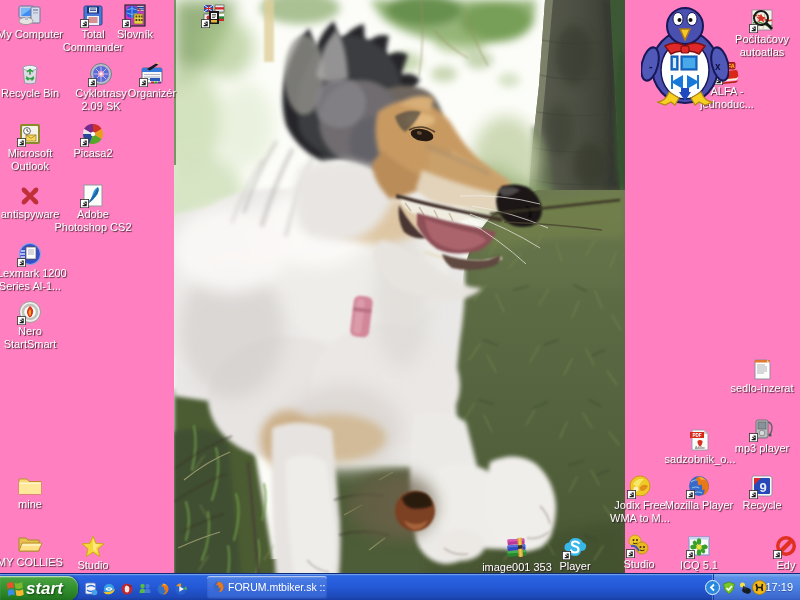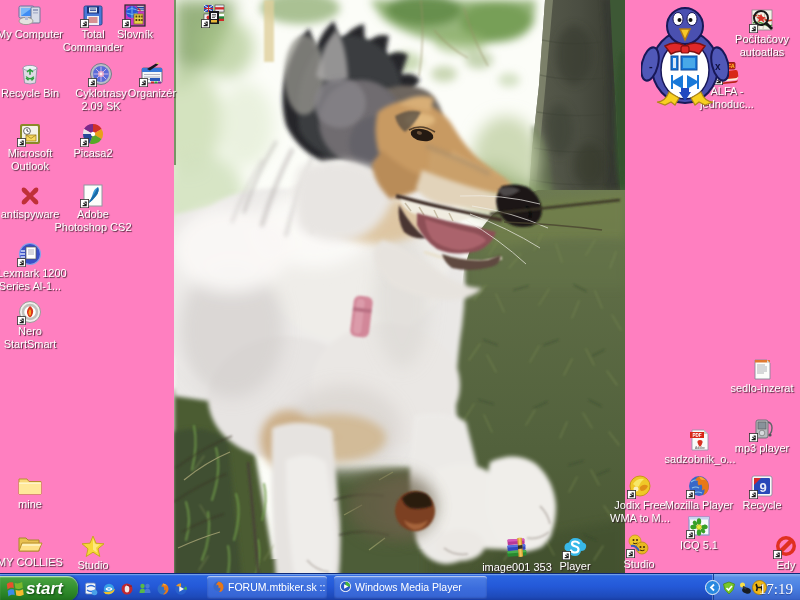--- a/index.html
+++ b/index.html
@@ -21,22 +21,22 @@
      font-weight:bold;font-style:italic;text-shadow:1px 1px 2px rgba(0,40,0,.7);}
   .tbtn{position:absolute;top:2px;height:23px;border-radius:3px;
      background:linear-gradient(#7da2ec 0%,#4a7ce4 12%,#3b6cdc 55%,#3563d2 100%);
      box-shadow:inset 0 1px 0 rgba(255,255,255,.45), inset 0 -1px 2px rgba(0,0,60,.3);
      color:#fff;font-size:11px;line-height:23px;white-space:nowrap;overflow:hidden;}
   .tbtn svg{vertical-align:-2px;margin:0 3px 0 5px;}
   .tbtn span{font-size:10.5px;}
   #tray{position:absolute;left:714px;top:0;width:86px;height:27px;
      background:linear-gradient(#88b2ef 0%,#5a90e8 12%,#4a80e2 50%,#3a67cc 90%,#2f57b8 100%);
      box-shadow:-1px 0 0 #1c3f96, -2px 0 0 rgba(255,255,255,.25);}
-  #clock{position:absolute;right:7px;top:7px;color:#fff;font-size:15px;
-     text-shadow:0 1px 1px rgba(0,0,60,.4);font-family:Liberation Serif, serif;}
+  #clock{position:absolute;right:7px;top:7px;color:#fff;font-size:11px;
+     text-shadow:0 1px 1px rgba(0,0,60,.4);}
   .ql{position:absolute;top:8px;}
 </style>
 </head>
 <body>
 <div id="photo">
 <svg width="451" height="600" viewBox="0 0 451 600">
 <defs>
   <filter id="b2" x="-30%" y="-30%" width="160%" height="160%">
           <feGaussianBlur stdDeviation="2"></feGaussianBlur>
         </filter>
@@ -705,21 +705,21 @@
         <circle cx="18" cy="14" r="1" fill="#402808"></circle>
         <path d="M14,17 Q16,18.5 18.5,17" stroke="#402808" stroke-width="1" fill="none"></path>
         <path d="M5,13 Q10,12 13,18" stroke="#3858c0" stroke-width="2" fill="none"></path>
         <g transform="translate(0,16.2)">
           <rect x=".4" y=".4" width="8.2" height="8.2" fill="#fff" stroke="#30302f" stroke-width=".8"></rect>
           <path d="M2.6,6.4 L6.2,6.4 L6.2,2.8 M6.2,6.4 L3.4,3.6 M4.6,2.9 L6.2,2.8 L6.3,4.4" stroke="#1a1a1a" stroke-width="1.1" fill="none"></path>
         </g>
       </svg>
       <div class="lb">Studio</div>
     </div>
-    <div class="di" style="left:671px;top:514px;width:56px">
+    <div class="di" style="left:671px;top:534px;width:56px">
       <svg class="ic" width="26" height="25" viewBox="0 0 26 25">
         <rect x="3" y="3" width="20" height="18" fill="#f8f8fc" stroke="#8898c8" stroke-width="1.2"></rect>
         <rect x="3" y="3" width="20" height="2.5" fill="#c8d4f0"></rect>
         <g transform="translate(13,13)">
           <g fill="#38a028">
             <ellipse cx="0" cy="-5.5" rx="2.2" ry="3.2"></ellipse>
             <ellipse cx="0" cy="5.5" rx="2.2" ry="3.2"></ellipse>
             <ellipse cx="-5.5" cy="0" rx="3.2" ry="2.2"></ellipse>
             <ellipse cx="5.5" cy="0" rx="3.2" ry="2.2"></ellipse>
             <ellipse cx="-4" cy="-4" rx="2.6" ry="2" transform="rotate(-45)"></ellipse>
@@ -826,26 +826,20 @@
     <svg class="ql" style="left:174px" width="14" height="14" viewBox="0 0 14 14">
       <circle cx="7" cy="7" r="5.8" fill="#2860cc"></circle>
       <path d="M2,4 A5.8,5.8 0 0 1 7,1.2 L7,4.8 Z" fill="#e89828"></path>
       <path d="M12,4.2 A5.8,5.8 0 0 1 12.8,8 L9.5,7 Z" fill="#48b838"></path>
       <path d="M5.3,4.3 L10,7 L5.3,9.7 Z" fill="#f0f4fa"></path>
     </svg>
     <div class="tbtn" style="left:207px;width:120px"><svg width="13" height="13" viewBox="0 0 14 14">
         <circle cx="7" cy="7" r="5.5" fill="#3868c8"></circle>
         <path d="M7,1.5 Q10.5,2 12,5 Q13,8 11.5,11 Q10,13 7.5,13 Q9.5,10.5 9,8 L7,9 Q7.5,6.5 6.5,5 L4.5,5.8 Q4.5,3.5 7,1.5 Z" fill="#e87818"></path>
       </svg><span>FORUM.mtbiker.sk :: ...</span></div>
-    <div class="tbtn" style="left:334px;width:153px"><svg width="13" height="13" viewBox="0 0 14 14">
-        <circle cx="7" cy="7" r="6" fill="#f0f2f8"></circle>
-        <circle cx="7" cy="7" r="5" fill="#2858c8"></circle>
-        <path d="M7,2 A5,5 0 0 1 12,7 L7,7 Z" fill="#48b838"></path>
-        <path d="M5.5,4.5 L10,7 L5.5,9.5 Z" fill="#fff"></path>
-      </svg><span>Windows Media Player</span></div>
   <div id="tray">
       <svg style="position:absolute;left:-9px;top:6px" width="15" height="15" viewBox="0 0 15 15">
         <circle cx="7.5" cy="7.5" r="7" fill="#2888e0" stroke="#f0f4fa" stroke-width="1"></circle>
         <path d="M9,4.5 L6,7.5 L9,10.5" stroke="#fff" stroke-width="1.8" fill="none"></path>
       </svg>
       <svg style="position:absolute;left:8px;top:7px" width="14" height="14" viewBox="0 0 14 14">
         <path d="M7,1 L12.5,3 Q12.5,9 7,13 Q1.5,9 1.5,3 Z" fill="#78c828" stroke="#4a8818" stroke-width=".8"></path>
         <path d="M4.5,7 L6.5,9 L10,5" stroke="#fff" stroke-width="1.6" fill="none"></path>
       </svg>
       <svg style="position:absolute;left:24px;top:7px" width="14" height="14" viewBox="0 0 14 14">

